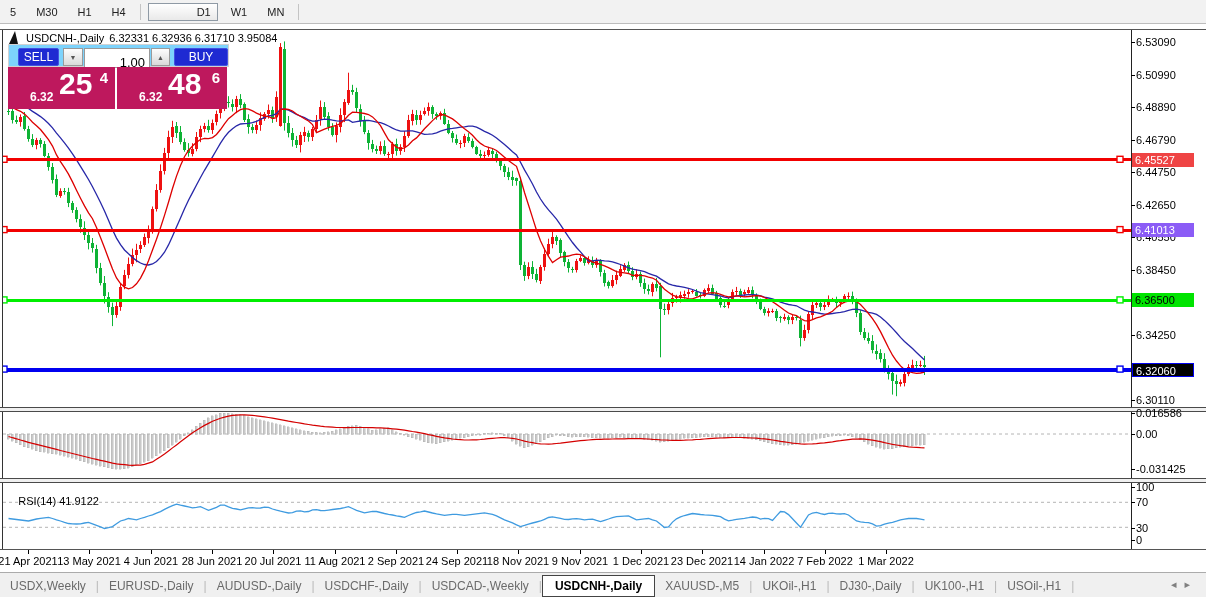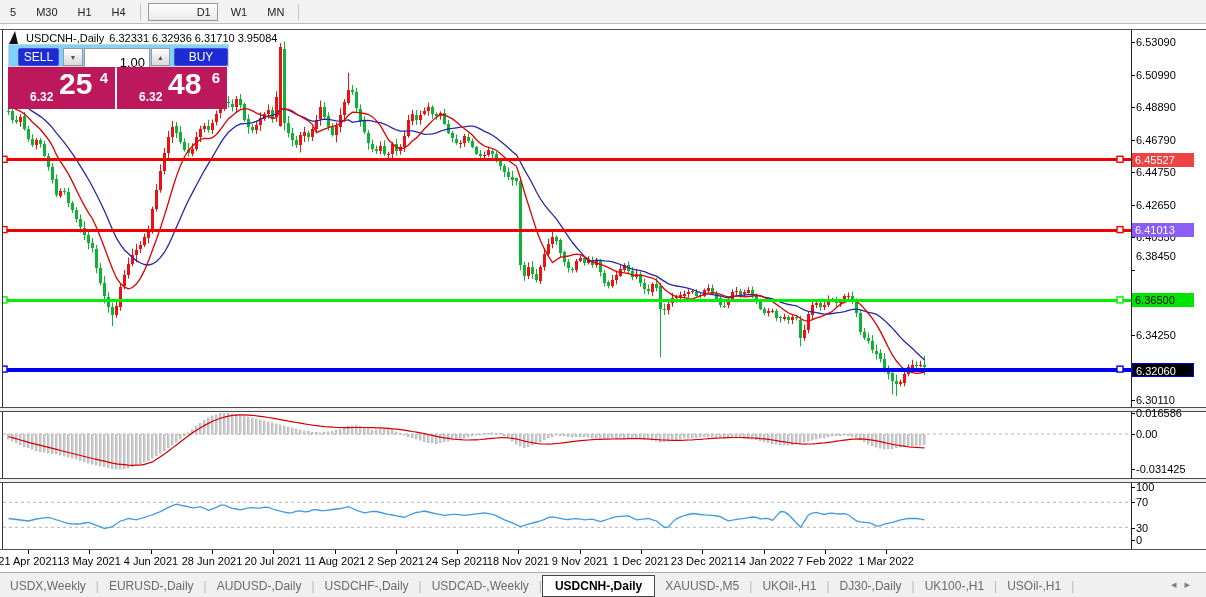--- a/index.html
+++ b/index.html
@@ -136,38 +136,41 @@
       <span class="tpq-big">25</span>
       <span class="tpq-sup">4</span>
     </div>
     <div class="tp-quote" style="left:109px;width:110px">
       <span class="tpq-small">6.32</span>
       <span class="tpq-big">48</span>
       <span class="tpq-sup">6</span>
     </div>
   </div>
 
+  <div class="ind-label" style="top:483px">
+    <span>RSI(14)</span> <span>41.9122</span>
+  </div>
 
   <div id="gen-axes">
       <div class="axtick" style="top:42px"></div>
       <div class="axlabel" style="top:36px">6.53090</div>
       <div class="axtick" style="top:75px"></div>
       <div class="axlabel" style="top:69px">6.50990</div>
       <div class="axtick" style="top:107px"></div>
       <div class="axlabel" style="top:101px">6.48890</div>
       <div class="axtick" style="top:140px"></div>
       <div class="axlabel" style="top:134px">6.46790</div>
       <div class="axtick" style="top:172px"></div>
       <div class="axlabel" style="top:166px">6.44750</div>
       <div class="axtick" style="top:205px"></div>
       <div class="axlabel" style="top:199px">6.42650</div>
       <div class="axtick" style="top:237px"></div>
       <div class="axlabel" style="top:231px">6.40550</div>
       <div class="axtick" style="top:270px"></div>
-      <div class="axlabel" style="top:250px">6.38450</div>
+      <div class="axlabel" style="top:264px">6.38450</div>
       <div class="axtick" style="top:335px"></div>
       <div class="axlabel" style="top:329px">6.34250</div>
       <div class="axtick" style="top:400px"></div>
       <div class="axlabel" style="top:394px">6.30110</div>
       <div class="badge" style="top:153px;background:#ef4444;color:#ffffff">6.45527</div>
       <div class="badge" style="top:223px;background:#8b5cf6;color:#ffffff">6.41013</div>
       <div class="badge" style="top:293px;background:#00e400;color:#000000">6.36500</div>
       <div class="badge" style="top:363px;background:#000000;color:#ffffff;border:1px solid #0000f0">6.32060</div>
       <div class="axtick" style="top:413px"></div>
       <div class="axlabel" style="top:407px">0.016586</div>

